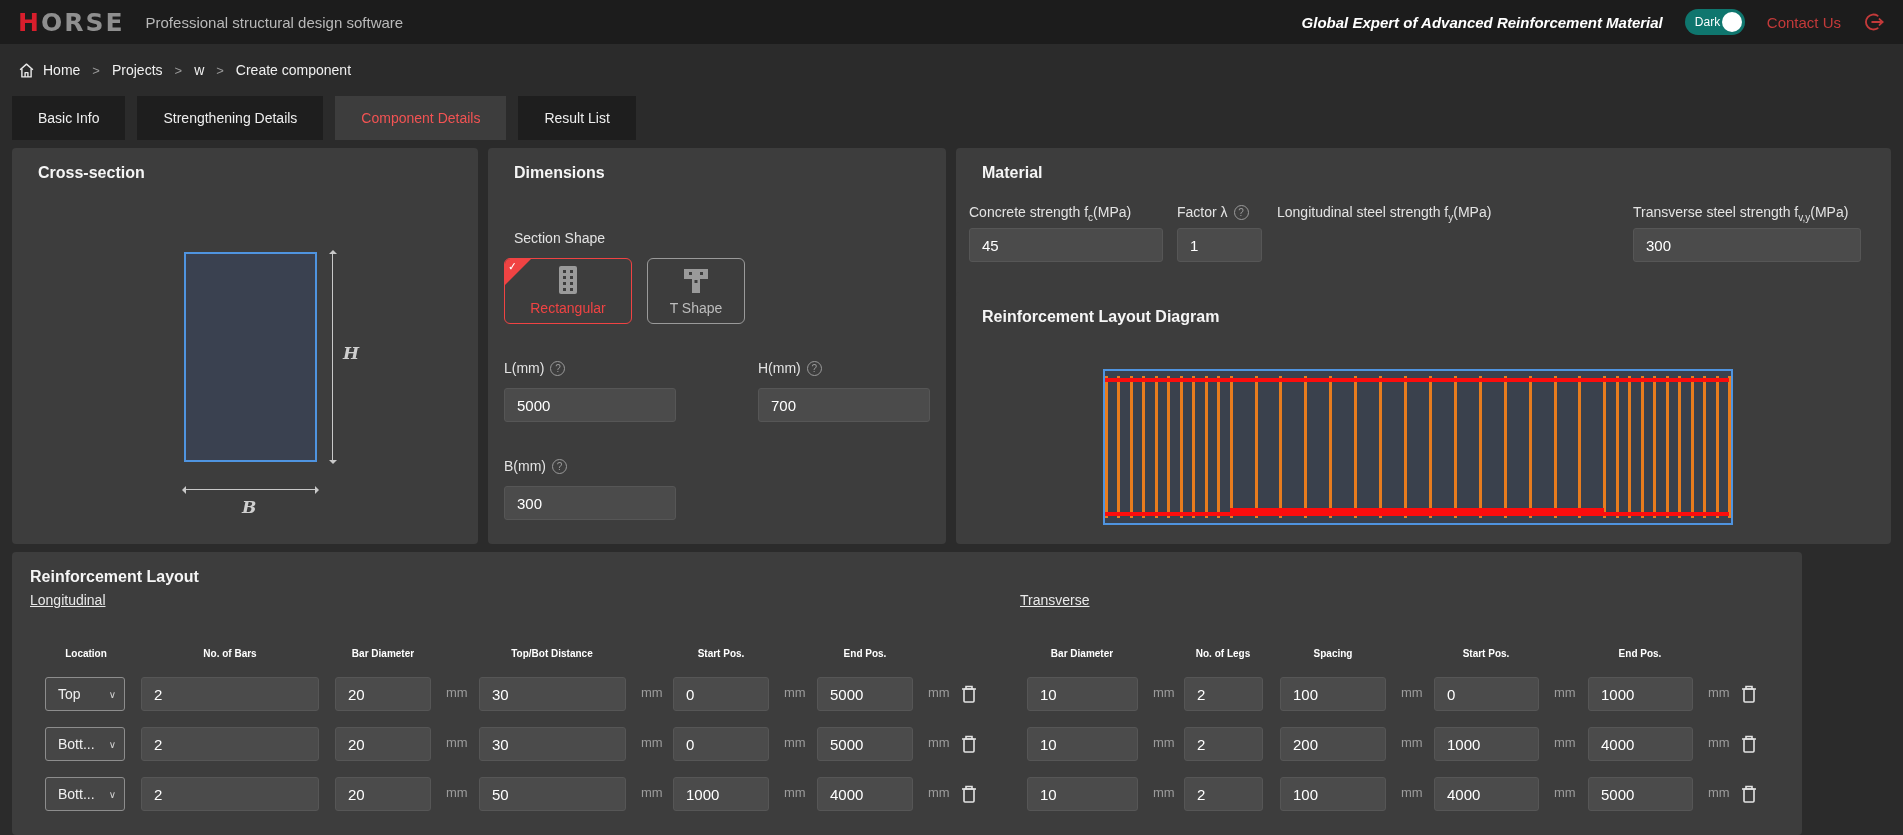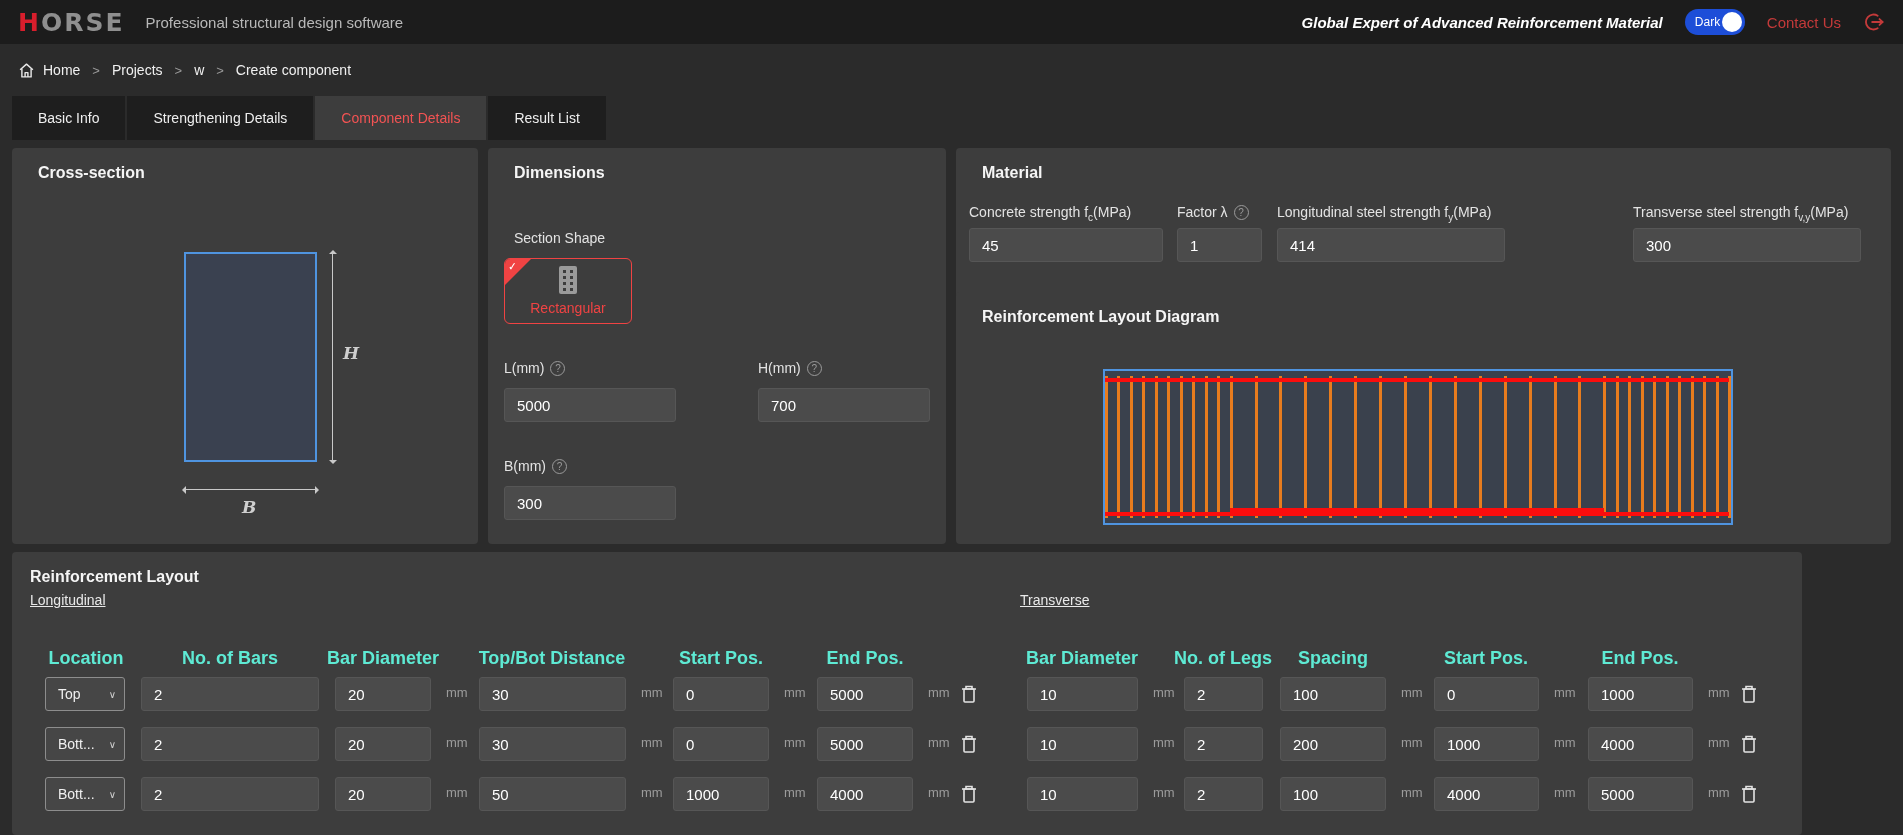--- a/index.html
+++ b/index.html
@@ -8,37 +8,37 @@
 
   
   .topbar { position:absolute; left:0; top:0; width:1903px; height:44px; background:#1c1c1c;
     display:flex; align-items:center; padding:12px 18px; }
   .logo { font-family:"DejaVu Sans",sans-serif; font-weight:bold; font-size:25px; letter-spacing:2px; }
   .logo .l1 { color:#d81e2c; }
   .logo .l2 { color:#8f8f8f; }
   .app-subtitle { margin-left:21px; font-size:15px; color:#b9b9b9; }
   .topbar-right { margin-left:auto; display:flex; align-items:center; gap:22px; }
   .tagline { font-size:15px; font-weight:bold; font-style:italic; color:#fff; }
-  .theme-toggle { width:60px; height:26px; border-radius:13px; background:#1d4ed8; position:relative;
+  .theme-toggle { width:60px; height:26px; border-radius:13px; background:#0f766e; position:relative;
     cursor:pointer; }
   .theme-toggle .t-label { position:absolute; left:10px; top:6px; font-size:12px; color:#fff; }
   .theme-toggle .t-knob { position:absolute; right:3px; top:3px; width:20px; height:20px;
     border-radius:50%; background:#fff; }
   .contact { font-size:15px; color:#c43a3a; cursor:pointer; }
   .logout { width:22px; height:22px; cursor:pointer; }
 
   
   .breadcrumb { position:absolute; left:0; top:44px; width:1903px; height:52px;
     display:flex; align-items:center; padding:0 18px; font-size:14px; color:#f0f0f0; }
   .crumb { cursor:pointer; margin:0 6px; }
   .crumb-sep { color:#9a9a9a; margin:0 6px; font-size:13px; }
   .home-ico { width:17px; height:17px; margin-right:2px; }
 
   
-  .tabs { position:absolute; left:12px; top:96px; display:flex; gap:2px; }
+  .tabs { position:absolute; left:12px; top:96px; display:flex; gap:12px; }
   .tab { height:44px; padding:0 26px; background:#1e1e1e; display:flex; align-items:center;
     font-size:14px; color:#efefef; cursor:pointer; }
   .tab.active { background:#3d3d3d; color:#f25353; }
 
   
   .panel { position:absolute; background:#3d3d3d; border-radius:4px; }
   .panel-title { position:absolute; left:26px; top:16px; font-size:16px; font-weight:bold; color:#f5f5f5; }
   #p-cross   { left:12px;  top:148px; width:466px; height:396px; }
   #p-dim     { left:488px; top:148px; width:458px; height:396px; }
   #p-mat     { left:956px; top:148px; width:935px; height:164px; }
@@ -83,21 +83,21 @@
   .mat-label sub { font-size:10px; }
 
   
   .beam { position:absolute; left:147px; top:77px; width:630px; height:156px;
     background:#3a414d; border:2px solid #4f94e0; overflow:hidden; }
   .stirrup { position:absolute; top:5px; bottom:5px; width:3px; background:#e87c1e; z-index:1; }
   .rebar { position:absolute; height:4px; background:#fb0d0d; z-index:2; }
 
   
   .group-label { position:absolute; top:40px; font-size:14px; color:#e9e9e9;text-decoration:underline; }
-  .col-head { position:absolute; top:96px; font-size:18px; font-weight:bold; color:#5eead4;
+  .col-head { position:absolute; top:96px; font-size:10px; font-weight:bold; color:#ffffff;
     transform:translateX(-50%); white-space:nowrap; }
   .r-row { position:absolute; left:0; width:1879px; height:36px; }
   .r-row .cell-in { position:absolute; top:0; height:34px; background:#4b4b4b; border:1px solid #565656;
     border-radius:3px; color:#fff; font-size:15px; padding:0 12px; font-family:inherit; }
   .unit { position:absolute; top:8px; font-size:13px; color:#9c9c9c; }
   .dropdown { position:absolute; top:0; height:34px; background:#464646; border:1px solid #8d8d8d;
     border-radius:3px; color:#f0f0f0; font-size:14px; display:flex; align-items:center;
     padding:0 8px 0 12px; cursor:pointer; justify-content:space-between; }
   .chev { font-size:10px; color:#cfcfcf; margin-left:6px; }
   .trash { position:absolute; top:7px; width:18px; height:20px; cursor:pointer; }
@@ -189,20 +189,31 @@
           <rect x="14" y="11" width="3" height="3"></rect>
         <rect x="7" y="17" width="3" height="3"></rect>
           <rect x="14" y="17" width="3" height="3"></rect>
         <rect x="7" y="23" width="3" height="3"></rect>
           <rect x="14" y="23" width="3" height="3"></rect>
       </g>
     </svg>
     <span class="sc-label">Rectangular</span>
   </div>
 
+  <div class="shape-card" style="left:159px; width:98px;">
+    <svg class="shape-ico" width="30" height="28" viewBox="0 0 30 28">
+      <path d="M3 2 h24 v10 h-8 v14 h-8 v-14 h-8 z" fill="#9a9a9a"></path>
+      <g fill="#3d3d3d">
+          <rect x="8" y="5" width="3" height="3"></rect>
+          <rect x="19" y="5" width="3" height="3"></rect>
+          <rect x="13.5" y="13" width="3" height="3"></rect>
+        </g>
+    </svg>
+    <span class="sc-label">T Shape</span>
+  </div>
 
   <div class="field-label" style="left:16px; top:212px;">
     <span>L(mm)</span>
     <span class="help">?</span>
   </div>
   <input class="tinput" style="left: 16px; top: 240px; width: 172px;" value="5000">
 
   <div class="field-label" style="left:270px; top:212px;">
     <span>H(mm)</span>
     <span class="help">?</span>
@@ -226,21 +237,20 @@
 
   <div class="mat-label" style="left:221px;">
     <span><span>Factor λ</span></span>
     <span class="help">?</span>
   </div>
   <input class="tinput" style="left: 221px; top: 80px; width: 85px;" value="1">
 
   <div class="mat-label" style="left:321px;">
     <span><span>Longitudinal steel strength f</span><sub>y</sub><span>(MPa)</span></span>
   </div>
-  <input class="tinput" style="left: 321px; top: 80px; width: 228px;" value="414">
 
   <div class="mat-label" style="left:677px;">
     <span><span>Transverse steel strength f</span><sub>v,y</sub><span>(MPa)</span></span>
   </div>
   <input class="tinput" style="left: 677px; top: 80px; width: 228px;" value="300">
 </div>
 
 <div class="panel" id="p-diag">
   <div class="panel-title">Reinforcement Layout Diagram</div>
   <div class="beam">

